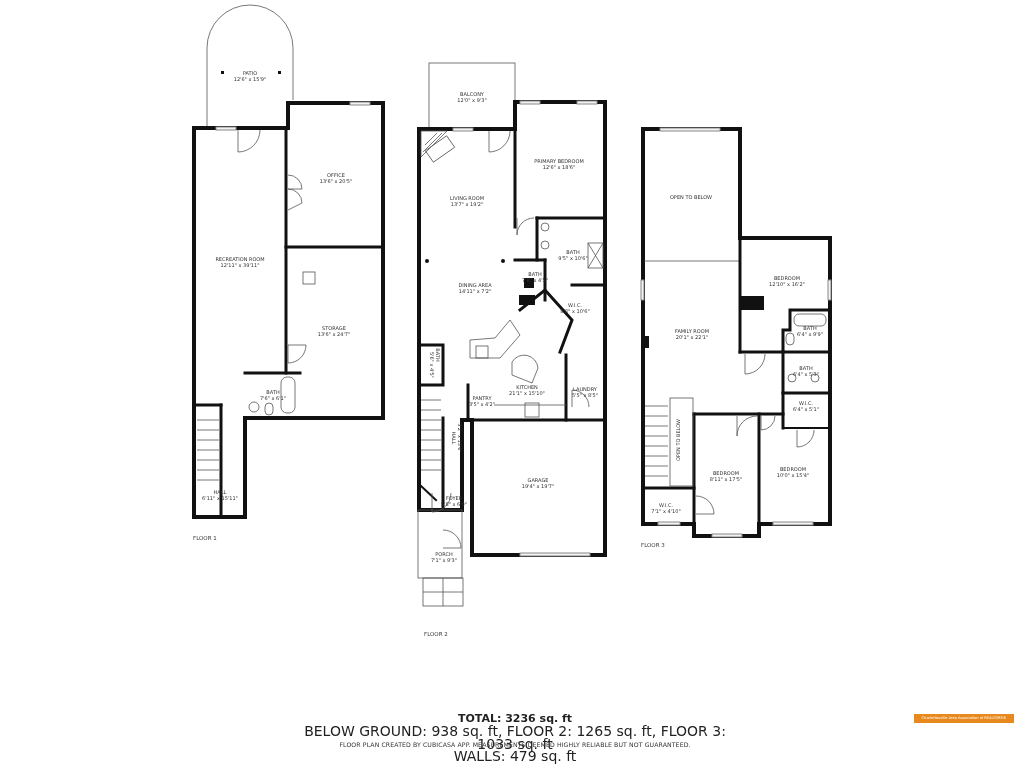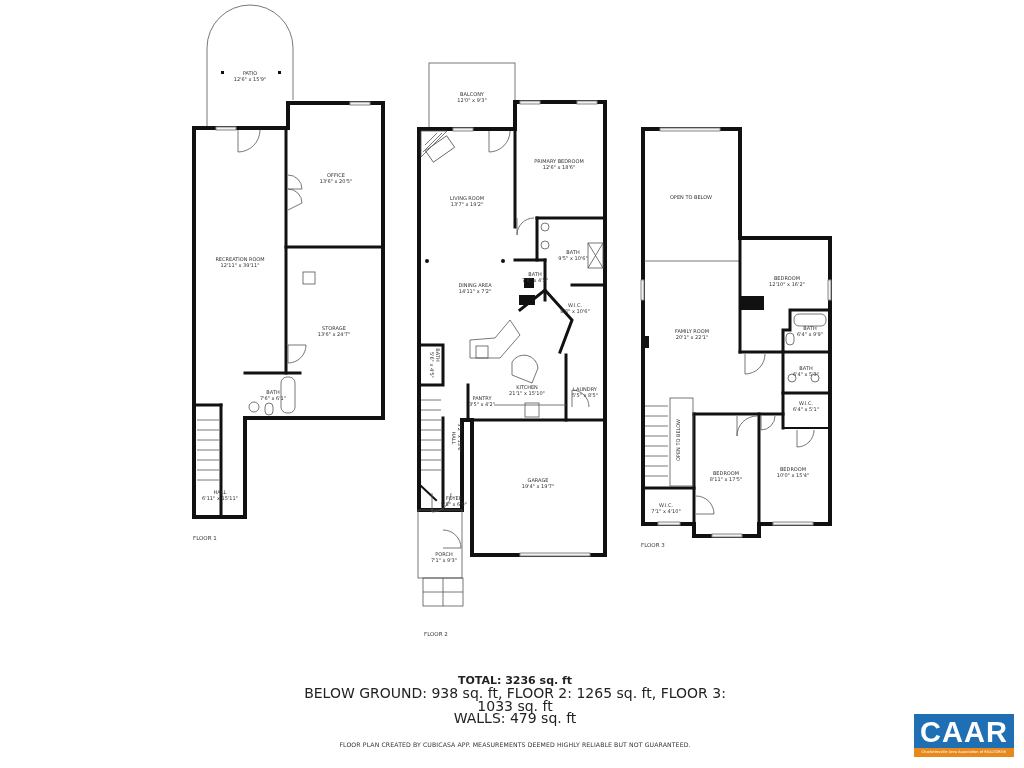--- a/index.html
+++ b/index.html
@@ -5,21 +5,21 @@
   html, body { margin:0; padding:0; background:#ffffff; }
   body { width:1024px; height:768px; position:relative; overflow:hidden; font-family:"DejaVu Sans", sans-serif; }
   #plan { position:absolute; left:0; top:0; width:1024px; height:768px; }
   .wall { stroke:#111; stroke-width:4; fill:none; stroke-linecap:square; }
   .thin { stroke:#555; stroke-width:0.8; fill:none; }
   .win { stroke:#888; stroke-width:1; fill:#f2f2f2; }
   .blk { fill:#111; }
   .room-name { font-family:"DejaVu Sans", sans-serif; font-size:5px; fill:#333; text-anchor:middle; }
   .room-dim { font-family:"DejaVu Sans", sans-serif; font-size:5px; fill:#333; text-anchor:middle; }
   .floor-label { font-family:"DejaVu Sans", sans-serif; font-size:5.5px; fill:#333; }
-  .summary { position:absolute; left:300px; top:674px; width:430px; text-align:center; color:#222; font-family:"DejaVu Sans", sans-serif; }
+  .summary { position:absolute; left:300px; top:712px; width:430px; text-align:center; color:#222; font-family:"DejaVu Sans", sans-serif; }
   .summary .total { font-weight:bold; font-size:11px; line-height:13px; }
   .summary .line { font-size:14px; line-height:12.5px; }
   .disclaimer { position:absolute; left:300px; top:741px; width:430px; text-align:center; font-size:6.2px; color:#333; font-family:"DejaVu Sans", sans-serif; letter-spacing:0.1px; }
   .logo { position:absolute; left:914px; top:714px; width:100px; height:43px; }
   .logo .top { background:#1f6fb5; color:#fff; font-family:"Liberation Sans", sans-serif; font-size:29px; font-weight:bold; text-align:center; height:34px; line-height:36px; letter-spacing:1px; }
   .logo .bar { background:#e8891e; color:#fff; font-size:3.6px; text-align:center; height:9px; line-height:9px; font-family:"DejaVu Sans", sans-serif; overflow:hidden; white-space:nowrap; }
 </style>
 </head>
 <body>
 
@@ -254,15 +254,14 @@
 
 <div class="summary">
   <div class="total">TOTAL: 3236 sq. ft</div>
   <div class="line">BELOW GROUND: 938 sq. ft, FLOOR 2: 1265 sq. ft, FLOOR 3: 1033 sq. ft</div>
   <div class="line">WALLS: 479 sq. ft</div>
 </div>
 
 <div class="disclaimer">FLOOR PLAN CREATED BY CUBICASA APP. MEASUREMENTS DEEMED HIGHLY RELIABLE BUT NOT GUARANTEED.</div>
 
 <div class="logo">
-  <div class="top">CAAR</div>
   <div class="bar">Charlottesville Area Association of REALTORS®</div>
 </div>
 
 </body></html>

